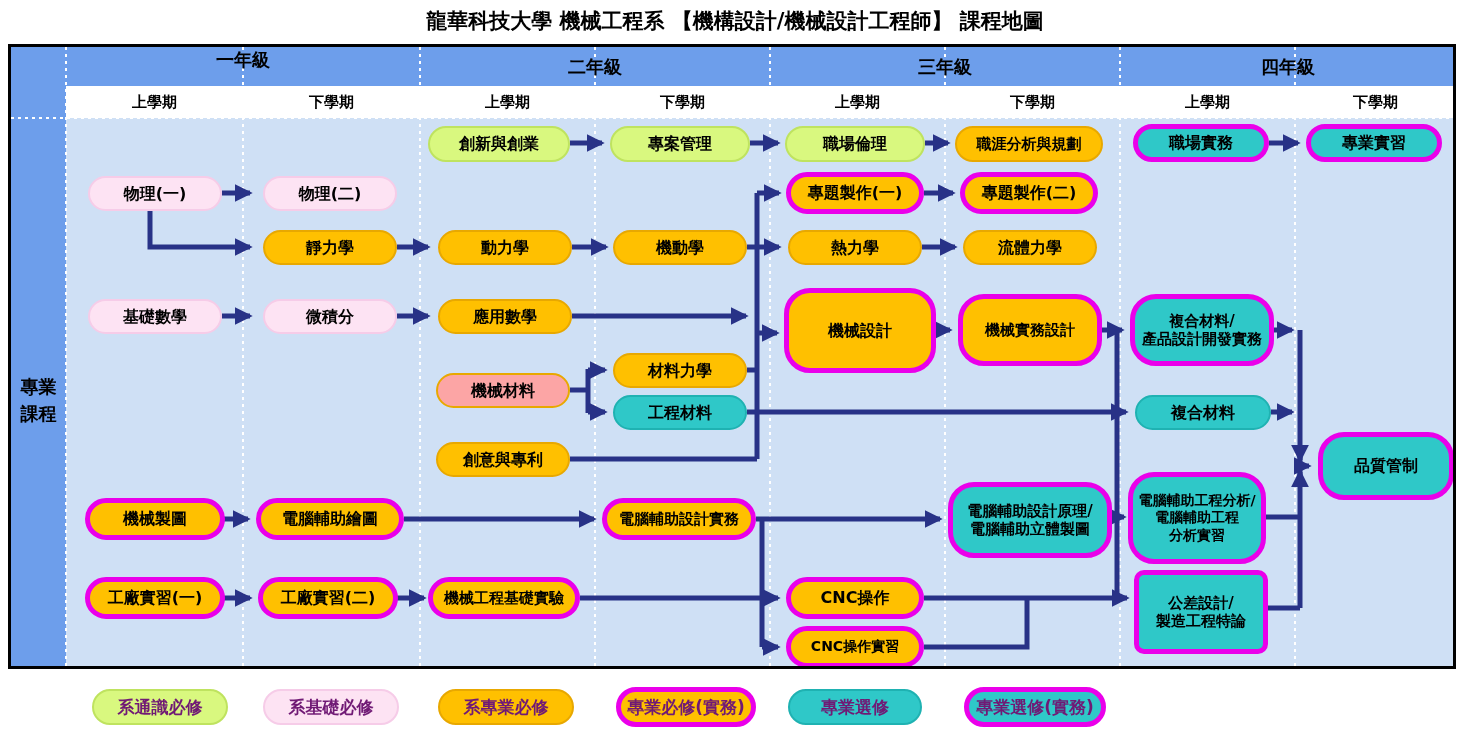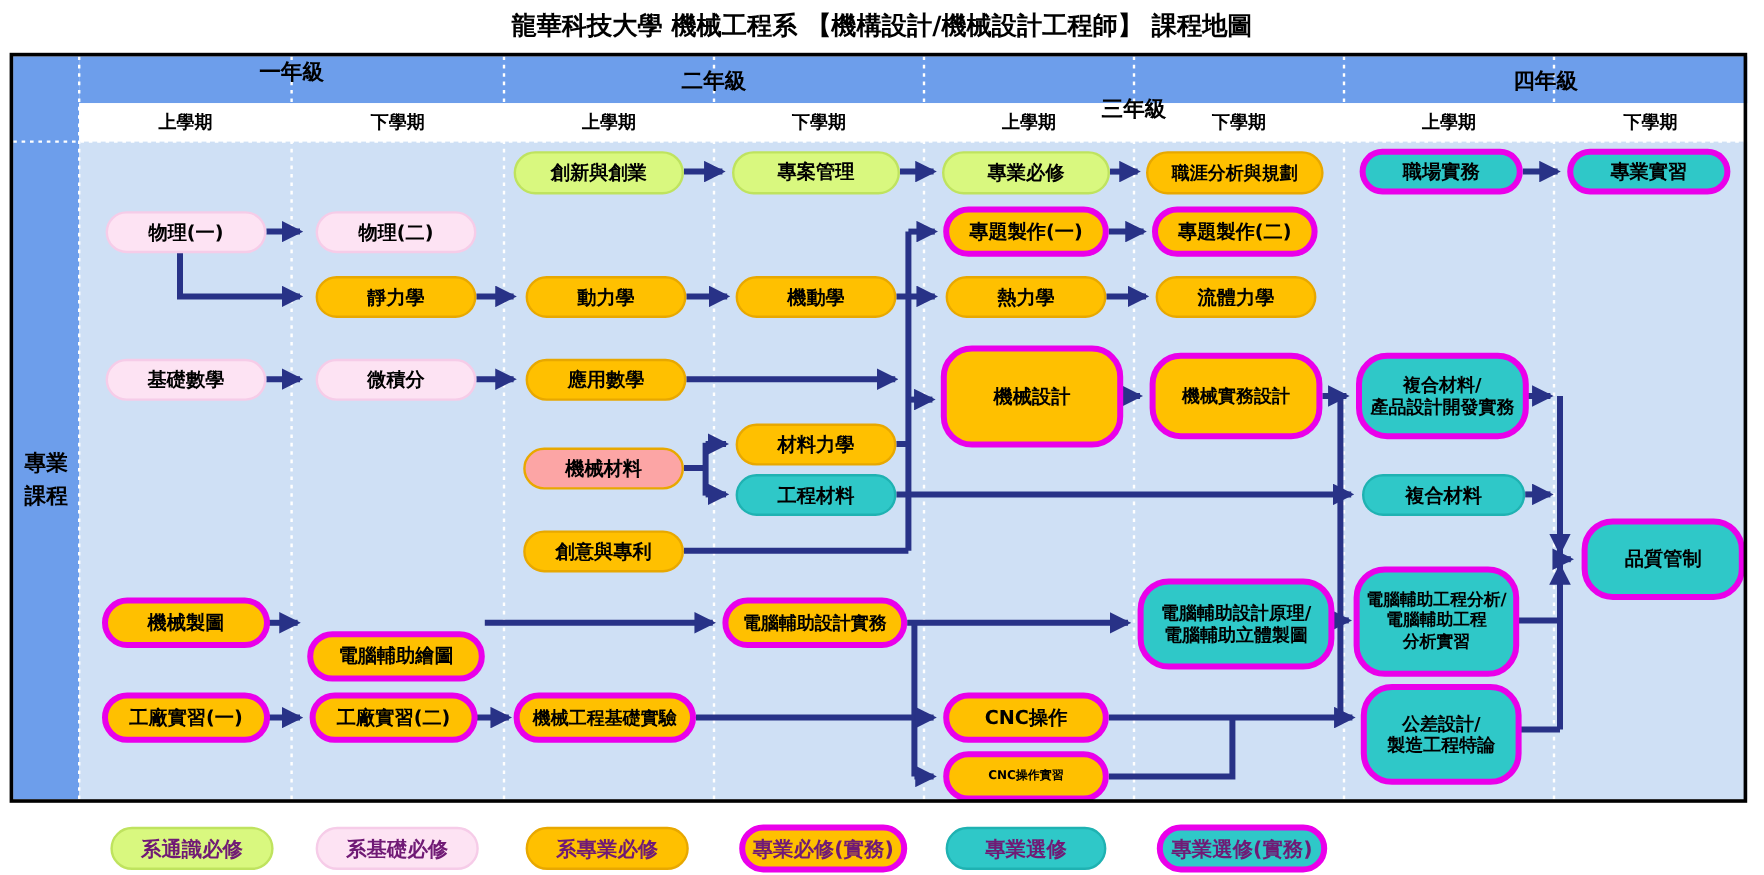--- a/index.html
+++ b/index.html
@@ -103,68 +103,68 @@
       </g>
   </svg>
 
   <div id="headers">
       <div class="abs hdr yr" style="left: 66px; top: 47px; width: 354px; height: 26px;">一年級</div>
       <div class="abs hdr sem" style="left: 66px; top: 86px; width: 177px; height: 32px;">上學期</div>
       <div class="abs hdr sem" style="left: 243px; top: 86px; width: 177px; height: 32px;">下學期</div>
       <div class="abs hdr yr" style="left: 420px; top: 47px; width: 350px; height: 39px;">二年級</div>
       <div class="abs hdr sem" style="left: 420px; top: 86px; width: 175px; height: 32px;">上學期</div>
       <div class="abs hdr sem" style="left: 595px; top: 86px; width: 175px; height: 32px;">下學期</div>
-      <div class="abs hdr yr" style="left: 770px; top: 47px; width: 350px; height: 39px; margin-top: 24px;">三年級</div>
+      <div class="abs hdr yr" style="left: 770px; top: 47px; width: 350px; height: 39px;">三年級</div>
       <div class="abs hdr sem" style="left: 770px; top: 86px; width: 175px; height: 32px;">上學期</div>
       <div class="abs hdr sem" style="left: 945px; top: 86px; width: 175px; height: 32px;">下學期</div>
       <div class="abs hdr yr" style="left: 1120px; top: 47px; width: 336px; height: 39px;">四年級</div>
       <div class="abs hdr sem" style="left: 1120px; top: 86px; width: 175px; height: 32px;">上學期</div>
       <div class="abs hdr sem" style="left: 1295px; top: 86px; width: 161px; height: 32px;">下學期</div>
     </div>
   <div id="boxes">
       <div class="abs course" style="left: 88px; top: 176px; width: 134px; height: 35px; border-radius: 17.5px; font-size: 16px; background: rgb(253, 227, 243); border: 2px solid rgb(246, 204, 232);">物理(一)</div>
       <div class="abs course" style="left: 88px; top: 299px; width: 134px; height: 35px; border-radius: 17.5px; font-size: 16px; background: rgb(253, 227, 243); border: 2px solid rgb(246, 204, 232);">基礎數學</div>
       <div class="abs course" style="left: 85px; top: 498px; width: 140px; height: 42px; border-radius: 21px; font-size: 16px; background: rgb(255, 192, 0); border: 5px solid rgb(234, 0, 234);">機械製圖</div>
       <div class="abs course" style="left: 85px; top: 577px; width: 140px; height: 42px; border-radius: 21px; font-size: 16px; background: rgb(255, 192, 0); border: 5px solid rgb(234, 0, 234);">工廠實習(一)</div>
       <div class="abs course" style="left: 263px; top: 176px; width: 134px; height: 35px; border-radius: 17.5px; font-size: 16px; background: rgb(253, 227, 243); border: 2px solid rgb(246, 204, 232);">物理(二)</div>
       <div class="abs course" style="left: 263px; top: 230px; width: 134px; height: 35px; border-radius: 17.5px; font-size: 16px; background: rgb(255, 192, 0); border: 2px solid rgb(232, 168, 0);">靜力學</div>
       <div class="abs course" style="left: 263px; top: 299px; width: 134px; height: 35px; border-radius: 17.5px; font-size: 16px; background: rgb(253, 227, 243); border: 2px solid rgb(246, 204, 232);">微積分</div>
-      <div class="abs course" style="left: 256px; top: 498px; width: 148px; height: 42px; border-radius: 21px; font-size: 16px; background: rgb(255, 192, 0); border: 5px solid rgb(234, 0, 234); margin-top: 28px;">電腦輔助繪圖</div>
+      <div class="abs course" style="left: 256px; top: 498px; width: 148px; height: 42px; border-radius: 21px; font-size: 16px; background: rgb(255, 192, 0); border: 5px solid rgb(234, 0, 234);">電腦輔助繪圖</div>
       <div class="abs course" style="left: 258px; top: 577px; width: 140px; height: 42px; border-radius: 21px; font-size: 16px; background: rgb(255, 192, 0); border: 5px solid rgb(234, 0, 234);">工廠實習(二)</div>
       <div class="abs course" style="left: 428px; top: 126px; width: 142px; height: 36px; border-radius: 18px; font-size: 16px; background: rgb(217, 248, 127); border: 2px solid rgb(191, 227, 95);">創新與創業</div>
       <div class="abs course" style="left: 438px; top: 230px; width: 134px; height: 35px; border-radius: 17.5px; font-size: 16px; background: rgb(255, 192, 0); border: 2px solid rgb(232, 168, 0);">動力學</div>
       <div class="abs course" style="left: 438px; top: 299px; width: 134px; height: 35px; border-radius: 17.5px; font-size: 16px; background: rgb(255, 192, 0); border: 2px solid rgb(232, 168, 0);">應用數學</div>
       <div class="abs course" style="left: 436px; top: 373px; width: 134px; height: 35px; border-radius: 17.5px; font-size: 16px; background: #fca5a5; border: 2px solid rgb(232, 168, 0);">機械材料</div>
       <div class="abs course" style="left: 436px; top: 442px; width: 134px; height: 35px; border-radius: 17.5px; font-size: 16px; background: rgb(255, 192, 0); border: 2px solid rgb(232, 168, 0);">創意與專利</div>
       <div class="abs course" style="left: 428px; top: 577px; width: 152px; height: 42px; border-radius: 21px; font-size: 15px; background: rgb(255, 192, 0); border: 5px solid rgb(234, 0, 234);">機械工程基礎實驗</div>
       <div class="abs course" style="left: 610px; top: 126px; width: 140px; height: 36px; border-radius: 18px; font-size: 16px; background: rgb(217, 248, 127); border: 2px solid rgb(191, 227, 95); font-family: Liberation Serif, serif;">專案管理</div>
       <div class="abs course" style="left: 613px; top: 230px; width: 134px; height: 35px; border-radius: 17.5px; font-size: 16px; background: rgb(255, 192, 0); border: 2px solid rgb(232, 168, 0);">機動學</div>
       <div class="abs course" style="left: 613px; top: 353px; width: 134px; height: 35px; border-radius: 17.5px; font-size: 16px; background: rgb(255, 192, 0); border: 2px solid rgb(232, 168, 0);">材料力學</div>
       <div class="abs course" style="left: 613px; top: 395px; width: 134px; height: 35px; border-radius: 17.5px; font-size: 16px; background: rgb(47, 200, 200); border: 2px solid rgb(31, 178, 178);">工程材料</div>
       <div class="abs course" style="left: 602px; top: 498px; width: 154px; height: 42px; border-radius: 21px; font-size: 15px; background: rgb(255, 192, 0); border: 5px solid rgb(234, 0, 234);">電腦輔助設計實務</div>
-      <div class="abs course" style="left: 785px; top: 126px; width: 140px; height: 36px; border-radius: 18px; font-size: 16px; background: rgb(217, 248, 127); border: 2px solid rgb(191, 227, 95);">專業必修</div>
+      <div class="abs course" style="left: 785px; top: 126px; width: 140px; height: 36px; border-radius: 18px; font-size: 16px; background: rgb(217, 248, 127); border: 2px solid rgb(191, 227, 95);">職場倫理</div>
       <div class="abs course" style="left: 786px; top: 172px; width: 138px; height: 42px; border-radius: 21px; font-size: 16px; background: rgb(255, 192, 0); border: 5px solid rgb(234, 0, 234);">專題製作(一)</div>
       <div class="abs course" style="left: 788px; top: 230px; width: 134px; height: 35px; border-radius: 17.5px; font-size: 16px; background: rgb(255, 192, 0); border: 2px solid rgb(232, 168, 0);">熱力學</div>
       <div class="abs course" style="left: 784px; top: 288px; width: 152px; height: 85px; border-radius: 26px; font-size: 16px; background: rgb(255, 192, 0); border: 5px solid rgb(234, 0, 234);">機械設計</div>
       <div class="abs course" style="left: 786px; top: 577px; width: 138px; height: 42px; border-radius: 21px; font-size: 16px; background: rgb(255, 192, 0); border: 5px solid rgb(234, 0, 234);">CNC操作</div>
-      <div class="abs course" style="left: 786px; top: 626px; width: 138px; height: 42px; border-radius: 21px; font-size: 10px; background: rgb(255, 192, 0); border: 5px solid rgb(234, 0, 234);">CNC操作實習</div>
+      <div class="abs course" style="left: 786px; top: 626px; width: 138px; height: 42px; border-radius: 21px; font-size: 14px; background: rgb(255, 192, 0); border: 5px solid rgb(234, 0, 234);">CNC操作實習</div>
       <div class="abs course" style="left: 955px; top: 126px; width: 148px; height: 36px; border-radius: 18px; font-size: 15px; background: rgb(255, 192, 0); border: 2px solid rgb(232, 168, 0);">職涯分析與規劃</div>
       <div class="abs course" style="left: 960px; top: 172px; width: 138px; height: 42px; border-radius: 21px; font-size: 16px; background: rgb(255, 192, 0); border: 5px solid rgb(234, 0, 234);">專題製作(二)</div>
       <div class="abs course" style="left: 963px; top: 230px; width: 134px; height: 35px; border-radius: 17.5px; font-size: 16px; background: rgb(255, 192, 0); border: 2px solid rgb(232, 168, 0);">流體力學</div>
       <div class="abs course" style="left: 958px; top: 294px; width: 144px; height: 72px; border-radius: 26px; font-size: 15px; background: rgb(255, 192, 0); border: 5px solid rgb(234, 0, 234);">機械實務設計</div>
       <div class="abs course" style="left: 948px; top: 482px; width: 164px; height: 76px; border-radius: 26px; font-size: 15px; background: rgb(47, 200, 200); border: 5px solid rgb(234, 0, 234);">電腦輔助設計原理/
 電腦輔助立體製圖</div>
       <div class="abs course" style="left: 1133px; top: 124px; width: 136px; height: 38px; border-radius: 19px; font-size: 16px; background: rgb(47, 200, 200); border: 5px solid rgb(234, 0, 234);">職場實務</div>
       <div class="abs course" style="left: 1130px; top: 294px; width: 144px; height: 72px; border-radius: 26px; font-size: 15px; background: rgb(47, 200, 200); border: 5px solid rgb(234, 0, 234);">複合材料/
 產品設計開發實務</div>
       <div class="abs course" style="left: 1135px; top: 395px; width: 136px; height: 35px; border-radius: 17.5px; font-size: 16px; background: rgb(47, 200, 200); border: 2px solid rgb(31, 178, 178);">複合材料</div>
       <div class="abs course" style="left: 1128px; top: 472px; width: 138px; height: 92px; border-radius: 26px; font-size: 14px; background: rgb(47, 200, 200); border: 5px solid rgb(234, 0, 234);">電腦輔助工程分析/
 電腦輔助工程
 分析實習</div>
-      <div class="abs course" style="left: 1134px; top: 570px; width: 134px; height: 84px; border-radius: 26px; font-size: 15px; background: rgb(47, 200, 200); border: 5px solid rgb(234, 0, 234); text-align: center;">公差設計/
+      <div class="abs course" style="left: 1134px; top: 570px; width: 134px; height: 84px; border-radius: 10px; font-size: 15px; background: rgb(47, 200, 200); border: 5px solid rgb(234, 0, 234); text-align: center;">公差設計/
 製造工程特論</div>
       <div class="abs course" style="left: 1306px; top: 124px; width: 136px; height: 38px; border-radius: 19px; font-size: 16px; background: rgb(47, 200, 200); border: 5px solid rgb(234, 0, 234);">專業實習</div>
       <div class="abs course" style="left: 1318px; top: 432px; width: 136px; height: 68px; border-radius: 26px; font-size: 16px; background: rgb(47, 200, 200); border: 5px solid rgb(234, 0, 234);">品質管制</div>
     </div>
   <div id="legend">
       <div class="abs legend-item" style="left: 92px; top: 689px; width: 136px; height: 36px; border-radius: 18px; background: rgb(217, 248, 127); border: 2px solid rgb(191, 227, 95);">系通識必修</div>
       <div class="abs legend-item" style="left: 263px; top: 689px; width: 136px; height: 36px; border-radius: 18px; background: rgb(253, 227, 243); border: 2px solid rgb(246, 204, 232);">系基礎必修</div>
       <div class="abs legend-item" style="left: 438px; top: 689px; width: 136px; height: 36px; border-radius: 18px; background: rgb(255, 192, 0); border: 2px solid rgb(232, 168, 0);">系專業必修</div>
       <div class="abs legend-item" style="left: 616px; top: 687px; width: 140px; height: 40px; border-radius: 20px; background: rgb(255, 192, 0); border: 5px solid rgb(234, 0, 234);">專業必修(實務)</div>
       <div class="abs legend-item" style="left: 788px; top: 689px; width: 134px; height: 36px; border-radius: 18px; background: rgb(47, 200, 200); border: 2px solid rgb(31, 178, 178);">專業選修</div>

